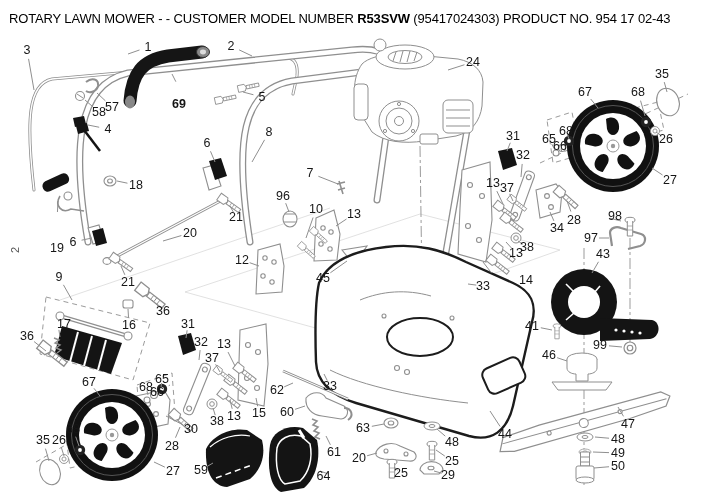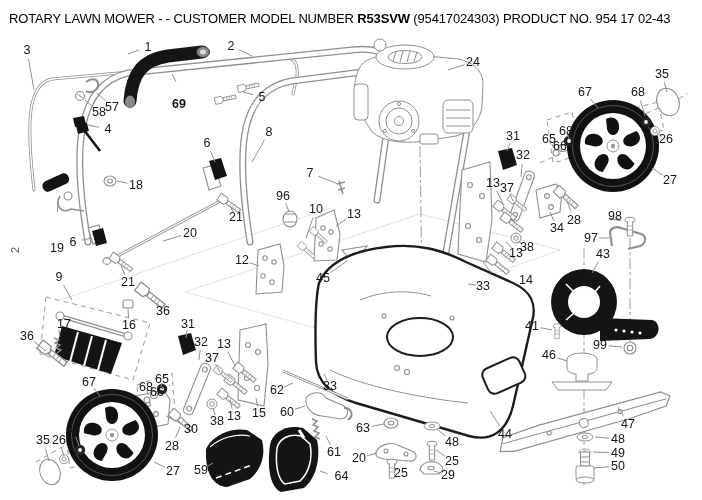--- a/index.html
+++ b/index.html
@@ -490,21 +490,21 @@
     <div class="callout" style="left: 618px; top: 439px;">48</div>
     <div class="callout" style="left: 618px; top: 453px;">49</div>
     <div class="callout" style="left: 618px; top: 466px;">50</div>
     <div class="callout" style="left: 112px; top: 107px;">57</div>
     <div class="callout" style="left: 99px; top: 112px;">58</div>
     <div class="callout" style="left: 201px; top: 470px;">59</div>
     <div class="callout" style="left: 287px; top: 412px;">60</div>
     <div class="callout" style="left: 334px; top: 452px;">61</div>
     <div class="callout" style="left: 277px; top: 390px;">62</div>
     <div class="callout" style="left: 363px; top: 428px;">63</div>
-    <div class="callout" style="left: 334px; top: 476px; padding-left: 15px;">64</div>
+    <div class="callout" style="left: 316px; top: 476px; padding-left: 15px;">64</div>
     <div class="callout" style="left: 549px; top: 139px;">65</div>
     <div class="callout" style="left: 162px; top: 379px;">65</div>
     <div class="callout" style="left: 560px; top: 146px;">66</div>
     <div class="callout" style="left: 157px; top: 392px;">66</div>
     <div class="callout" style="left: 585px; top: 92px;">67</div>
     <div class="callout" style="left: 89px; top: 382px;">67</div>
     <div class="callout" style="left: 638px; top: 92px;">68</div>
     <div class="callout" style="left: 566px; top: 131px;">68</div>
     <div class="callout" style="left: 146px; top: 387px;">68</div>
     <div class="callout" style="left: 73px; top: 429px;">68</div>

